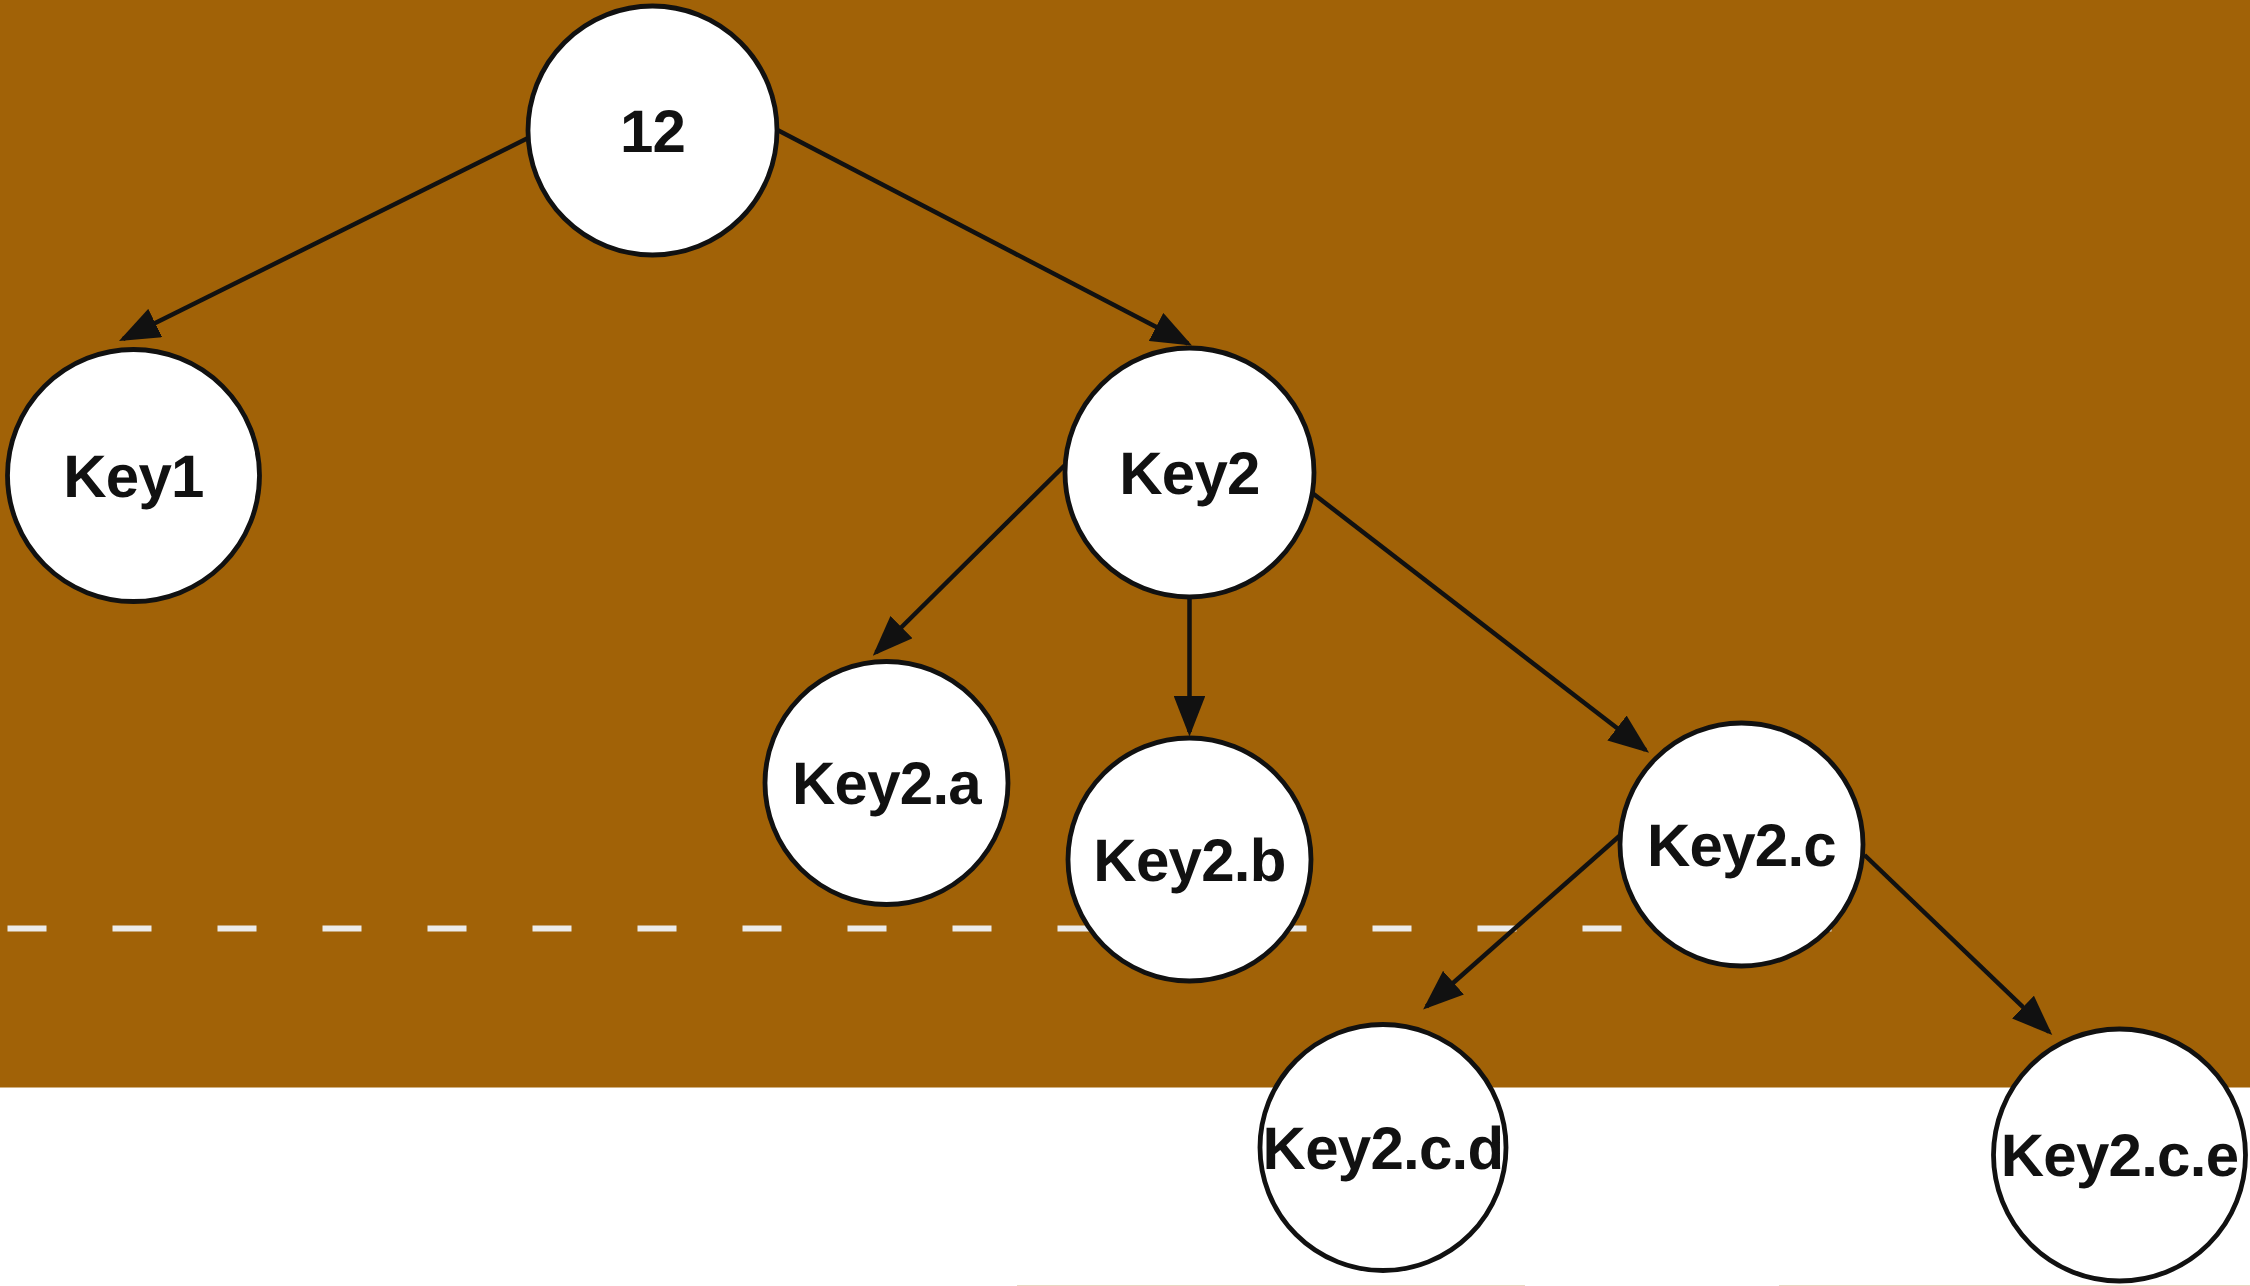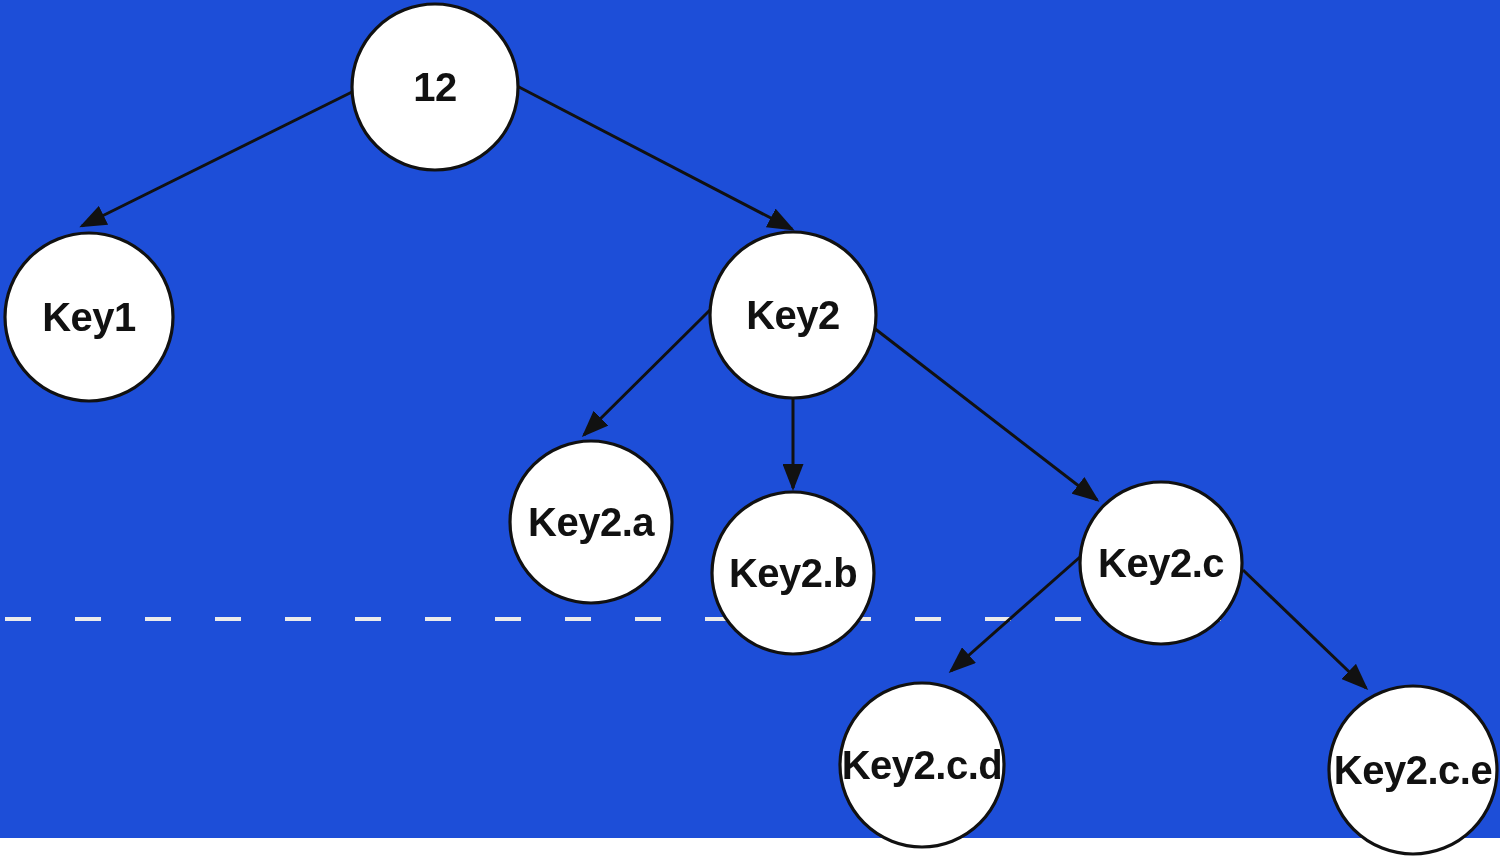--- a/index.html
+++ b/index.html
@@ -7,22 +7,22 @@
     margin: 0;
     padding: 0;
     background: #ffffff;
     width: 1500px;
     height: 857px;
     overflow: hidden;
   }
   .figure {
     position: relative;
     width: 1500px;
-    height: 838px;
-    background: #1d4ed8;
+    height: 725px;
+    background: #a16207;
   }
   svg { display: block; }
   .edge {
     stroke: var(--ink);
     stroke-width: 3;
     fill: none;
   }
   .node-circle {
     fill: #ffffff;
     stroke: var(--ink);

